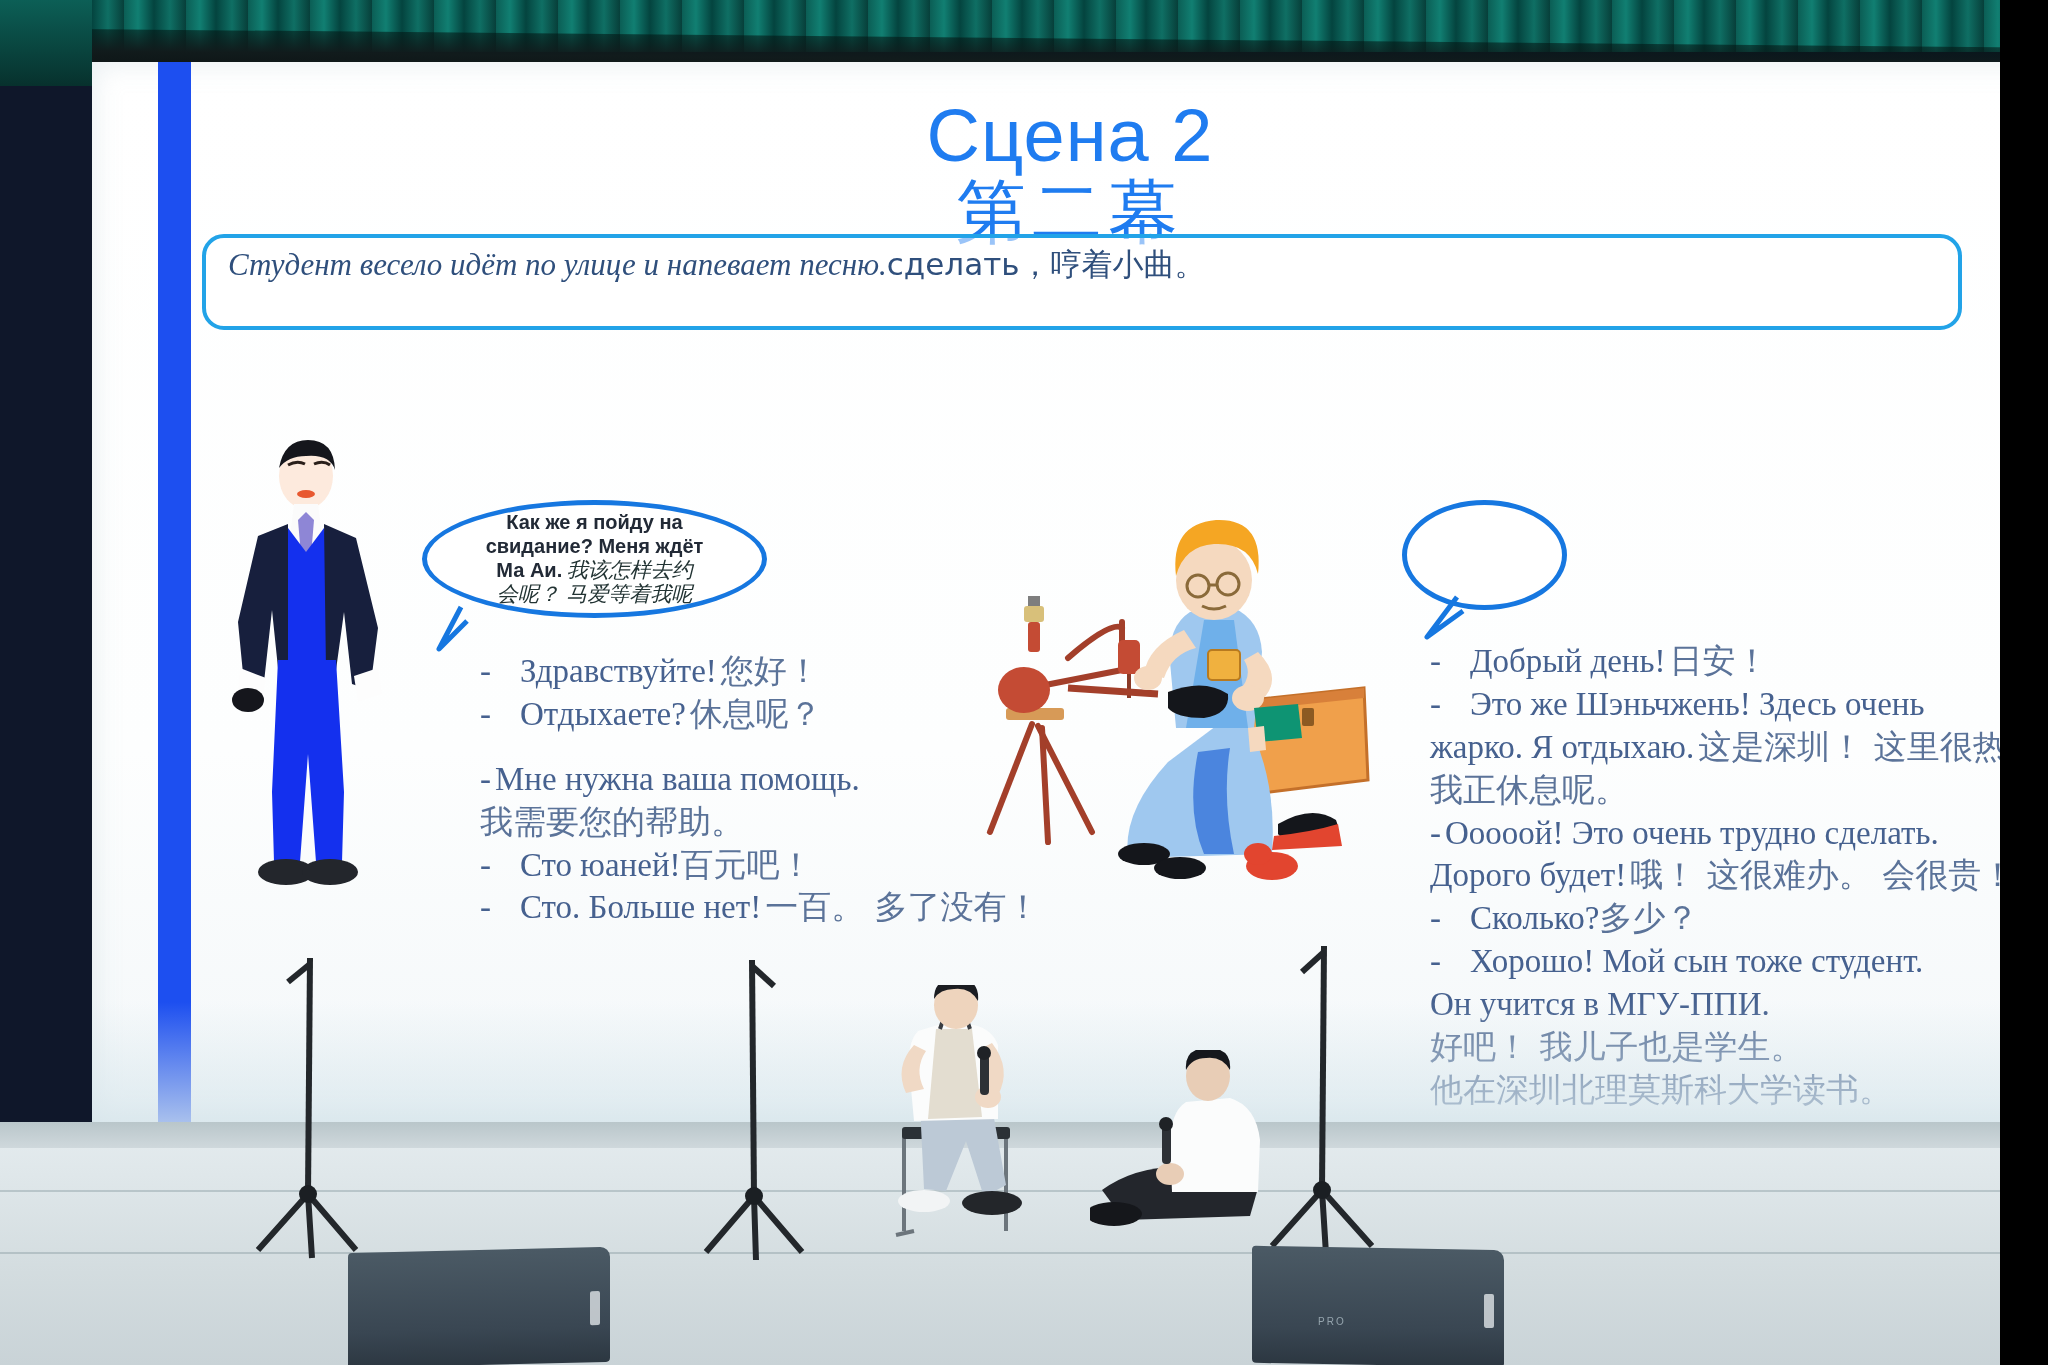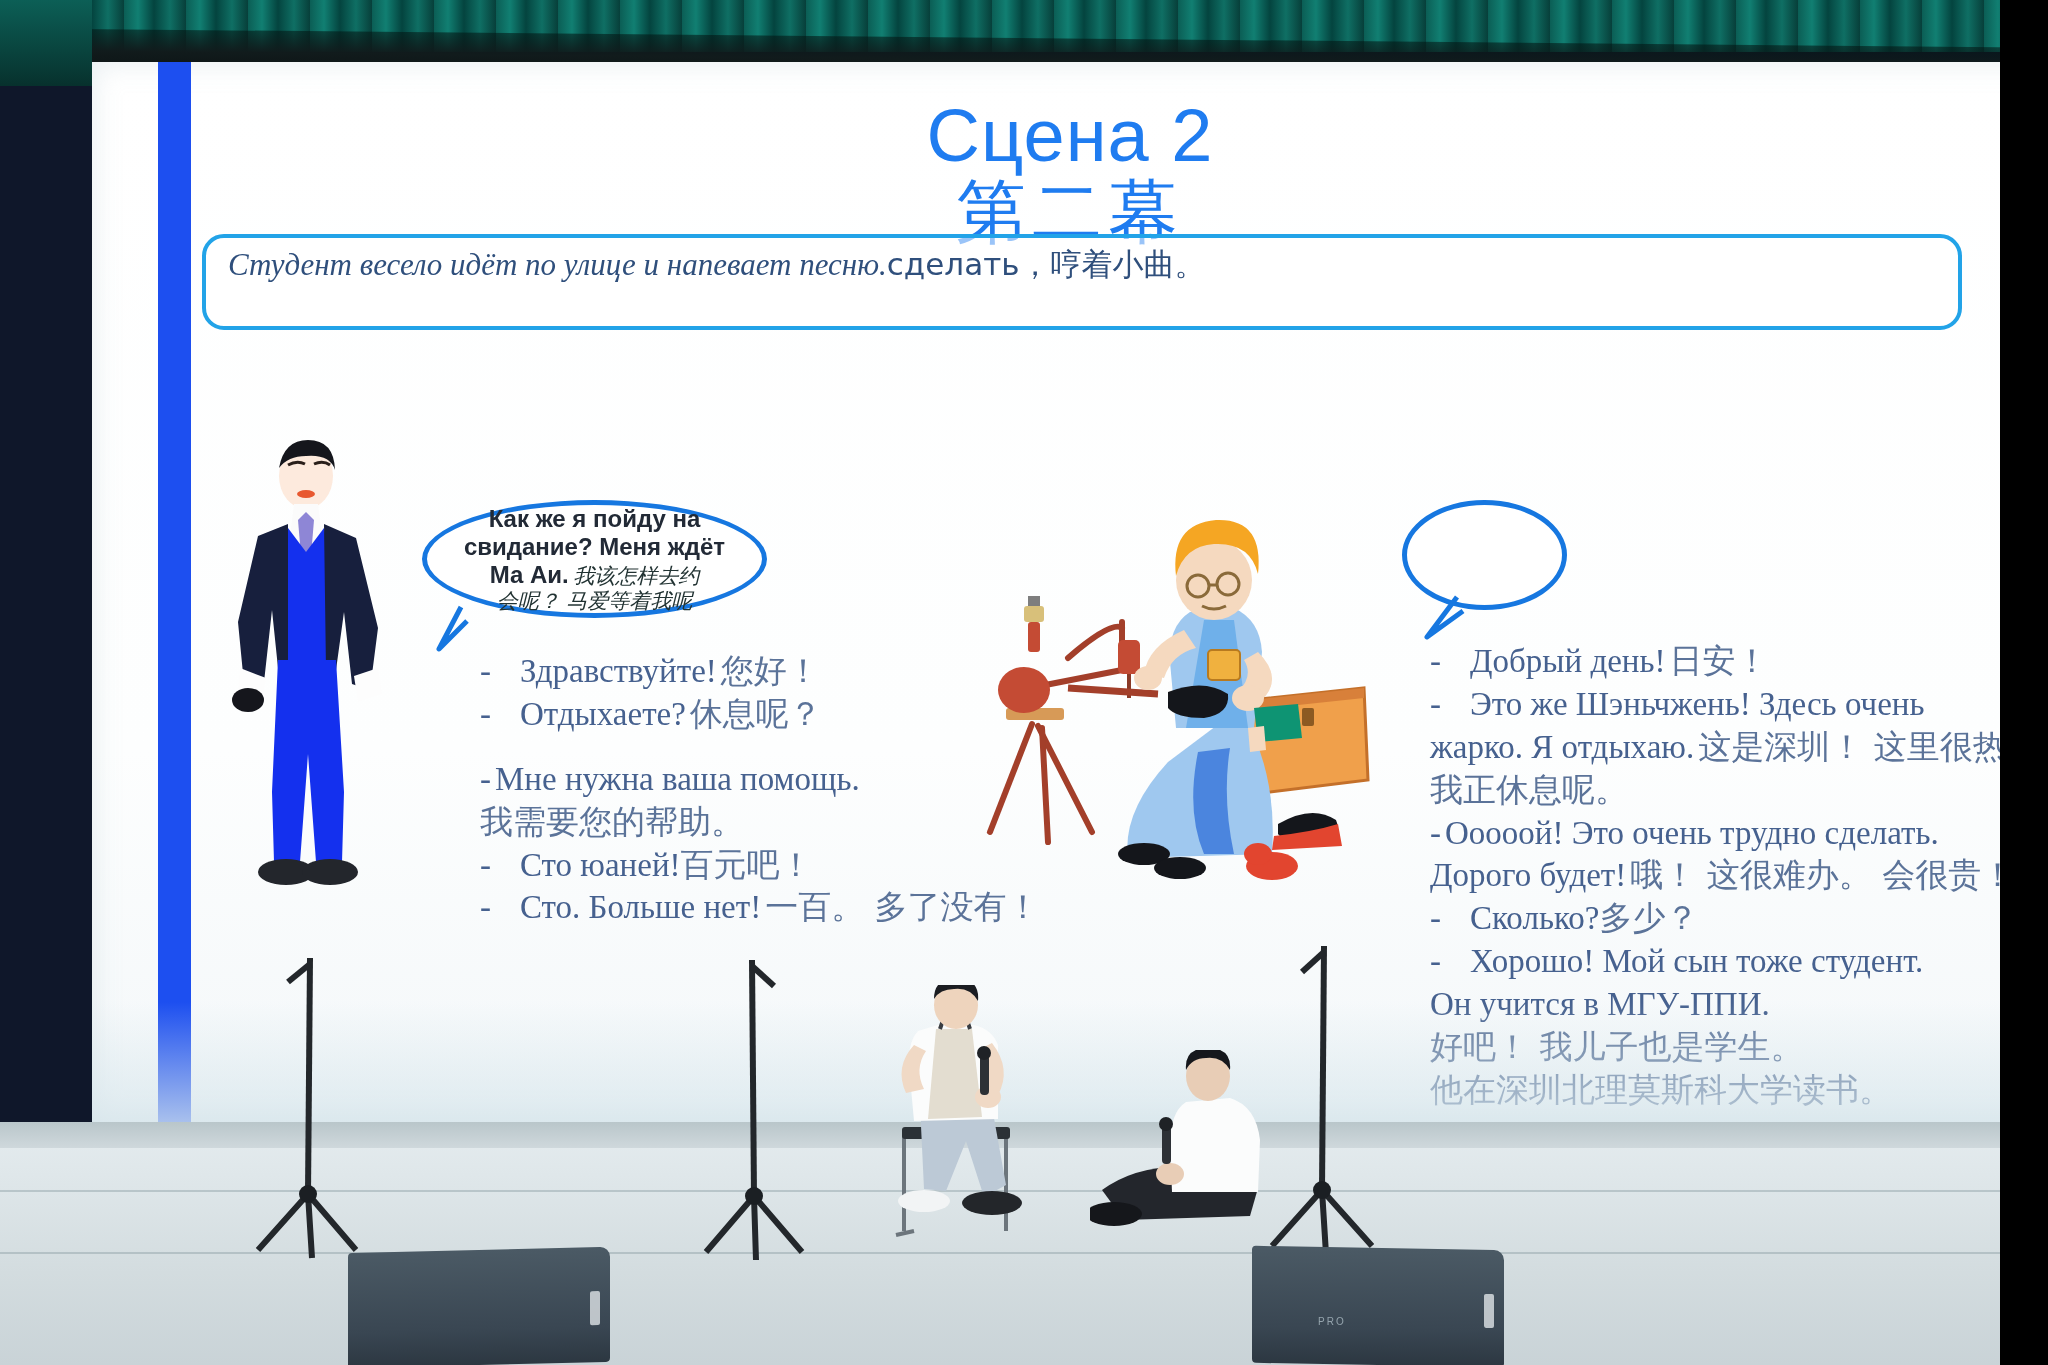--- a/index.html
+++ b/index.html
@@ -83,21 +83,21 @@
 
   
   .bubble {
     position:absolute; border:5px solid #1677e0; border-radius:50%;
     background:rgba(255,255,255,.9);
     display:flex; align-items:center; justify-content:center; text-align:center;
   }
   .bubble-left { left:330px; top:438px; width:345px; height:118px; padding:4px 16px; }
   .bubble-right { left:1310px; top:438px; width:165px; height:110px; }
   .bubble-txt { line-height:1.16; }
-  .bt-ru { font-size:24px; font-weight:700; color:#222a36; font-family:"Liberation Sans", sans-serif; }
+  .bt-ru { font-size:20px; font-weight:700; color:#222a36; font-family:"Liberation Sans", sans-serif; }
   .bt-cn { font-size:21px; color:#233; font-family:"DejaVu Serif", serif; font-style:italic; }
 
   
   .dialog {
     position:absolute; color:#46618f;
     font-family:"Liberation Serif", serif;
   }
   .dialog-left  { left:388px; top:588px; width:560px; }
   .dialog-right { left:1338px; top:578px; width:680px; }
   .d-line { line-height:1.30; white-space:nowrap; }

